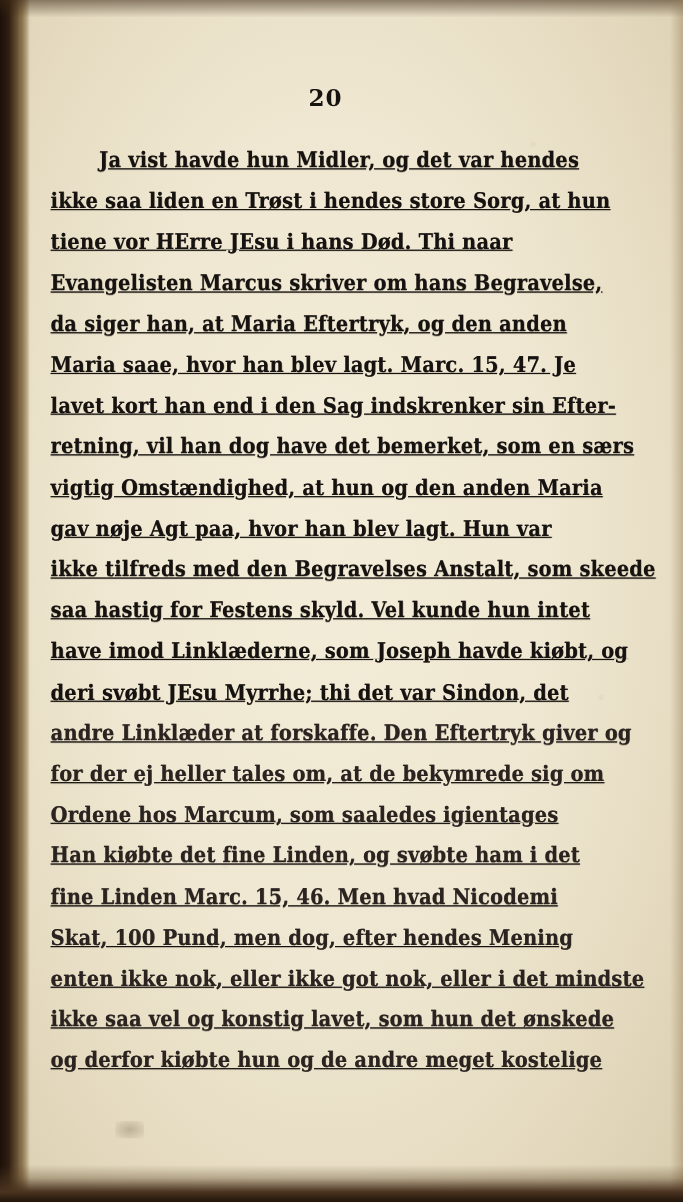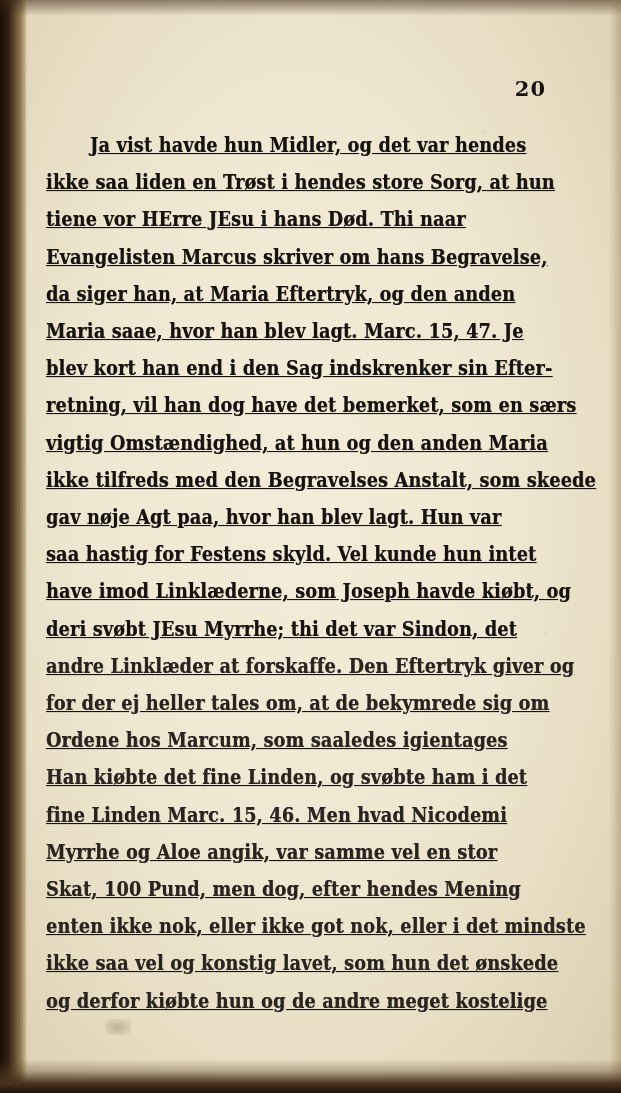--- a/index.html
+++ b/index.html
@@ -71,21 +71,21 @@
 
   #content {
     position: absolute;
     left: 46px;
     top: 76px;
     width: 600px;
     height: 940px;
   }
 
   .page-number {
-    text-align: right;
+    text-align: center;
     width: 500px;
     margin: 0 0 26px 0;
     font-family: "DejaVu Serif", serif;
     font-weight: 700;
     font-size: 21px;
     color: #171310;
     letter-spacing: 1px;
   }
 
   .body-text {
@@ -139,34 +139,33 @@
 
   <div id="content">
     <div class="page-number">20</div>
     <div class="body-text fraktur" id="body-text">
         <div class="line indent">Ja vist havde hun Midler,  og  det  var  hendes</div>
         <div class="line">ikke saa liden en Trøst i hendes store Sorg,  at hun</div>
         <div class="line">tiene  vor   HErre  JEsu  i  hans  Død.   Thi naar</div>
         <div class="line">Evangelisten Marcus  skriver  om  hans  Begravelse,</div>
         <div class="line">da siger han, at Maria Eftertryk,  og  den anden</div>
         <div class="line">Maria saae, hvor han blev lagt.  Marc. 15, 47.  Je</div>
-        <div class="line">blev kort han end i den  Sag indskrenker sin  Efter-</div>
+        <div class="line">lavet kort han end i den  Sag indskrenker sin  Efter-</div>
         <div class="line">retning, vil han dog have det bemerket, som en særs</div>
         <div class="line">vigtig Omstændighed,  at  hun og den anden Maria</div>
+        <div class="line">gav nøje Agt paa,  hvor han blev lagt.   Hun var</div>
         <div class="line">ikke tilfreds med den Begravelses Anstalt, som skeede</div>
-        <div class="line">gav nøje Agt paa,  hvor han blev lagt.   Hun var</div>
         <div class="line">saa hastig for Festens skyld.  Vel kunde  hun  intet</div>
         <div class="line">have imod Linklæderne, som Joseph havde kiøbt,  og</div>
         <div class="line">deri svøbt JEsu Myrrhe;  thi  det  var Sindon, det</div>
         <div class="line ink-fade">andre Linklæder at forskaffe.   Den Eftertryk giver og</div>
         <div class="line ink-fade">for der ej heller tales om,  at de bekymrede sig om</div>
         <div class="line ink-fade">Ordene  hos   Marcum,   som  saaledes  igientages</div>
         <div class="line ink-fade">Han kiøbte det fine Linden,  og  svøbte  ham  i  det</div>
         <div class="line ink-fade">fine Linden Marc. 15, 46.   Men hvad Nicodemi</div>
-        <div class="line ink-fade">Myrrhe  og  Aloe  angik,  var  samme vel  en  stor</div>
         <div class="line ink-fade">Skat, 100 Pund,  men dog,  efter  hendes  Mening</div>
         <div class="line ink-fade">enten ikke nok, eller ikke got nok, eller i det  mindste</div>
         <div class="line ink-fade">ikke saa vel og konstig lavet,  som  hun  det  ønskede</div>
         <div class="line ink-fade">og derfor kiøbte hun og de  andre  meget  kostelige</div>
       </div>
   </div>
 
   <div id="smudge"></div>
 </div>
 

